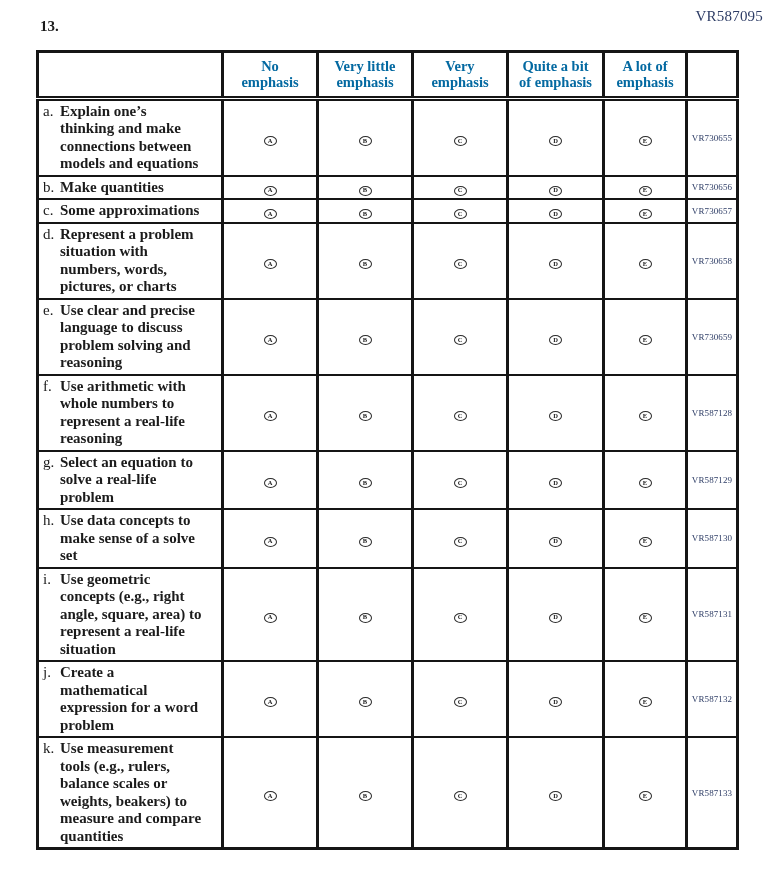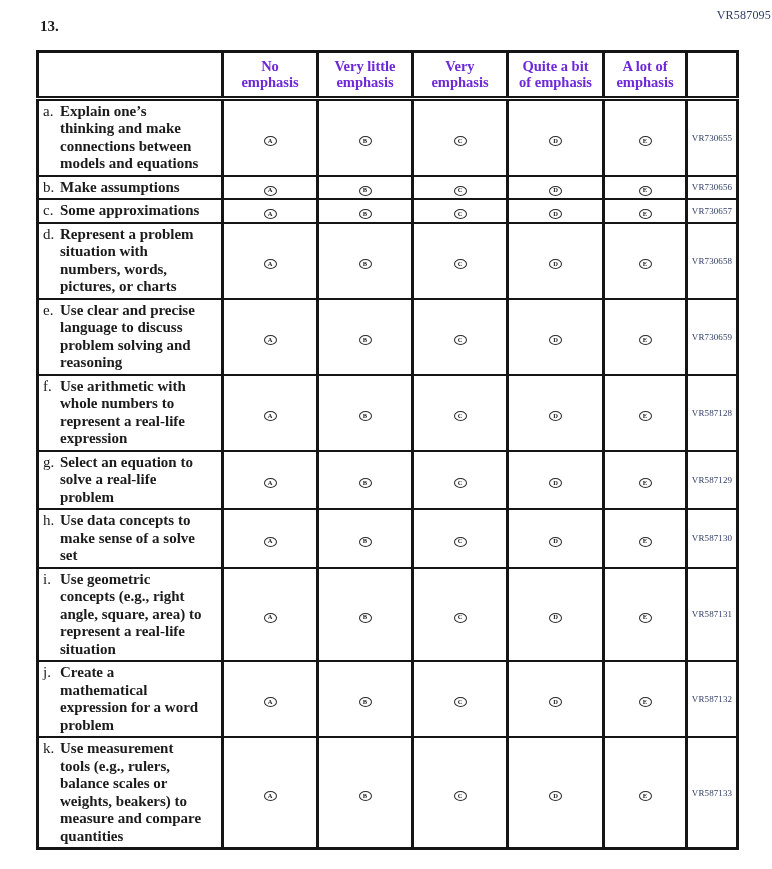--- a/index.html
+++ b/index.html
@@ -5,22 +5,22 @@
   html, body { margin: 0; padding: 0; }
   body {
     width: 772px; height: 869px;
     background: #ffffff;
     color: #1b1b1b;
     font-family: "Liberation Serif", "DejaVu Serif", serif;
     position: relative;
     overflow: hidden;
   }
   .form-code {
-    position: absolute; top: 8px; right: 1px;
-    font-size: 12px; letter-spacing: 0.2px;
+    position: absolute; top: 8px; right: 9px;
+    font-size: 15px; letter-spacing: 0.2px;
     color: #2e3d66;
   }
   .question { display: flex; padding: 17px 0 0 40px; }
   .qnum { font-weight: bold; font-size: 15px; width: 27px; flex: none; line-height: 19.5px; }
   .qtext { font-size: 15px; line-height: 19.5px; white-space: pre-line; max-width: 620px; }
   .qtext b { font-weight: bold; }
 
   table.grid {
     border-collapse: collapse;
     table-layout: fixed;
@@ -31,21 +31,21 @@
     border-top: 2px solid #151515;
     border-bottom: 2px solid #151515;
     border-left: 3px solid #151515;
     border-right: 3px solid #151515;
     overflow: hidden;
   }
   .grid thead th {
     border-bottom: 5px double #151515;
     font-size: 14.5px; line-height: 16.5px;
     font-weight: bold; text-align: center; vertical-align: middle;
-    white-space: pre-line; padding: 5px 2px; color: #6d28d9;
+    white-space: pre-line; padding: 5px 2px; color: #0369a1;
   }
   .label-cell { vertical-align: middle; padding: 2px 3px 2px 4px; }
   .label-wrap { display: flex; font-size: 15px; line-height: 17.5px; }
   .row-letter { width: 17px; flex: none; }
   .row-text { white-space: pre-line; font-weight: bold; }
   .opt { text-align: center; vertical-align: middle; }
   .bubble {
     display: inline-flex; align-items: center; justify-content: center;
     width: 13px; height: 10px; box-sizing: border-box;
     border: 1.2px solid #2b2b2b; border-radius: 50%;
@@ -110,21 +110,21 @@
     <td class="opt"><span class="bubble">C</span></td>
     <td class="opt"><span class="bubble">D</span></td>
     <td class="opt"><span class="bubble">E</span></td>
     <td class="code-cell">VR730655</td>
   </tr>
 
   <tr>
     <td class="label-cell">
       <div class="label-wrap">
         <span class="row-letter">b.</span>
-        <span class="row-text">Make assumptions</span>
+        <span class="row-text">Make quantities</span>
       </div>
     </td>
     <td class="opt"><span class="bubble">A</span></td>
     <td class="opt"><span class="bubble">B</span></td>
     <td class="opt"><span class="bubble">C</span></td>
     <td class="opt"><span class="bubble">D</span></td>
     <td class="opt"><span class="bubble">E</span></td>
     <td class="code-cell">VR730656</td>
   </tr>
 
@@ -179,21 +179,21 @@
     <td class="code-cell">VR730659</td>
   </tr>
 
   <tr>
     <td class="label-cell">
       <div class="label-wrap">
         <span class="row-letter">f.</span>
         <span class="row-text">Use arithmetic with
 whole numbers to
 represent a real-life
-expression</span>
+reasoning</span>
       </div>
     </td>
     <td class="opt"><span class="bubble">A</span></td>
     <td class="opt"><span class="bubble">B</span></td>
     <td class="opt"><span class="bubble">C</span></td>
     <td class="opt"><span class="bubble">D</span></td>
     <td class="opt"><span class="bubble">E</span></td>
     <td class="code-cell">VR587128</td>
   </tr>
 

